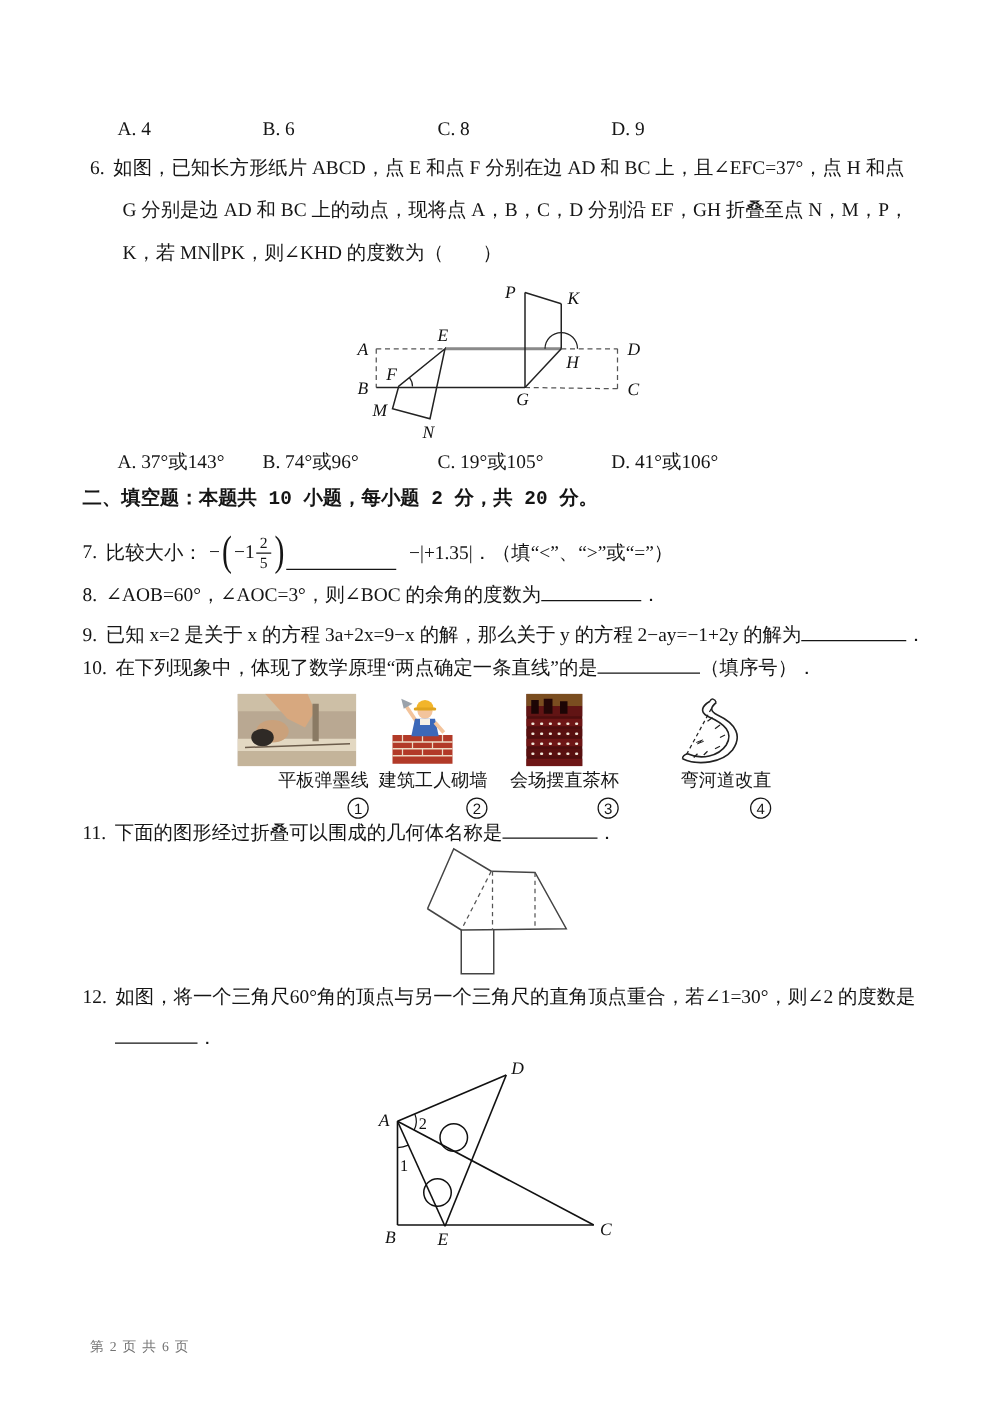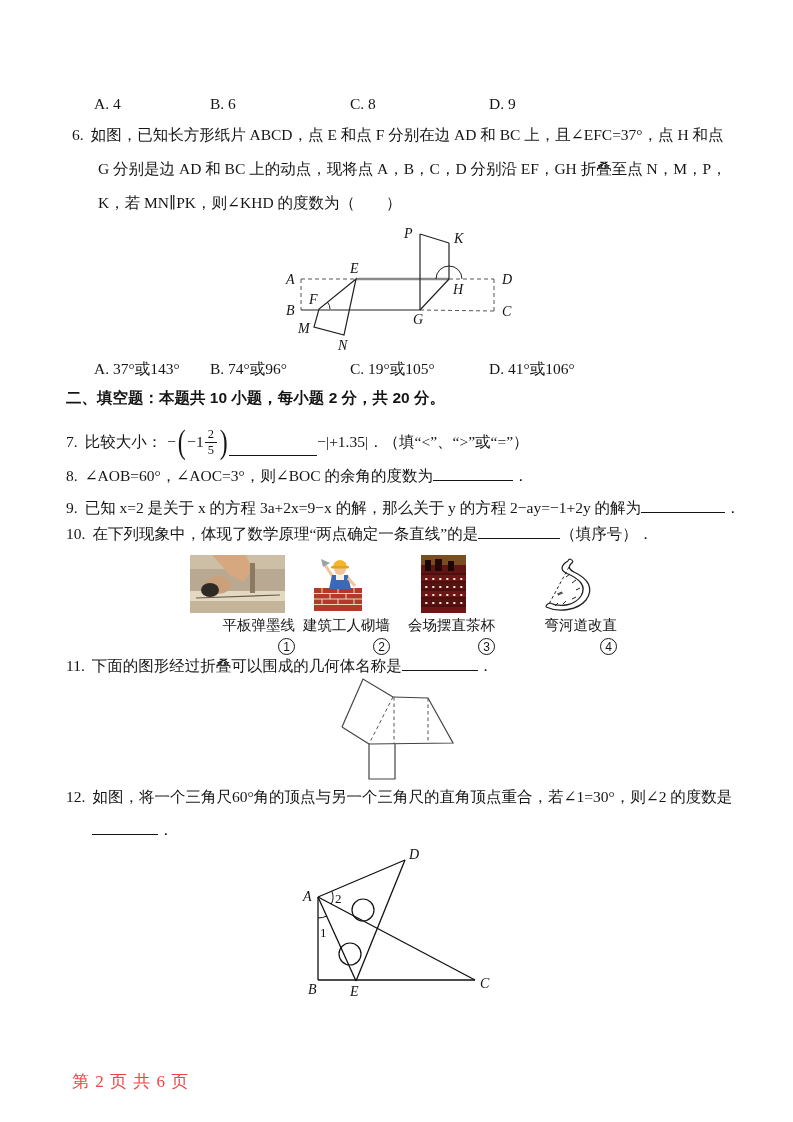--- a/index.html
+++ b/index.html
@@ -6,34 +6,34 @@
   html,body{margin:0;padding:0}
   body{width:793px;height:1122px;background:#ffffff;position:relative;
        font-family:"Liberation Serif","DejaVu Serif",serif;color:#151515;font-size:15.5px}
   .abs{position:absolute}
   .opt{position:absolute;white-space:nowrap}
   .qblock{position:absolute;left:72px;width:664px;line-height:34px}
   .qtext{padding-left:26px;text-indent:-26px}
   .qnum{margin-right:7px}
   .inline-q{position:absolute;left:66px;white-space:nowrap}
   .blank{display:inline-block;border-bottom:1px solid #151515;height:14px;vertical-align:baseline}
-  .sec{font-family:Liberation Sans, sans-serif;font-weight:700;font-size:15.5px}
+  .sec{font-family:Liberation Mono, monospace;font-weight:700;font-size:15.5px}
   .frac{display:inline-flex;flex-direction:column;align-items:center;font-size:12.5px;line-height:1.15;margin:0 1px}
   .frac .num{border-bottom:1px solid #151515;padding:0 3px}
   .paren{font-size:34px;font-weight:300;line-height:0;display:inline-block;transform:scaleX(.7)}
   .imgblock{position:absolute;text-align:right}
   .imgholder{display:flex;align-items:flex-end;justify-content:center;height:60px}
   .caption{font-size:14.5px;line-height:18px;margin-top:3px}
   .circ{display:inline-flex;width:17px;height:17px;border:1px solid #151515;border-radius:50%;
         align-items:center;justify-content:center;font-size:12px;margin-top:4px;
         font-family:"Liberation Sans","DejaVu Sans",sans-serif}
   svg text{font-family:"Liberation Serif","DejaVu Serif",serif}
   .flbl{font-style:italic;font-size:14px;fill:#111}
   .fnum{font-size:13px;fill:#111}
-  .footer{position:absolute;left:72px;top:1070px;font-size:17px;color:#ef4444;letter-spacing:1px}
+  .footer{position:absolute;left:72px;top:1070px;font-size:11px;color:#737373;letter-spacing:1px}
 </style>
 </head>
 <body>
 
 <span class="opt" style="left:94px;top:95px">A. 4</span>
 <span class="opt" style="left:210px;top:95px">B. 6</span>
 <span class="opt" style="left:350px;top:95px">C. 8</span>
 <span class="opt" style="left:489px;top:95px">D. 9</span>
 
 <div class="qblock" style="top:118px">
@@ -89,21 +89,21 @@
   <span>比较大小：</span>
   <span style="margin-left:5px">−</span>
   <span class="paren">(</span>
   <span>−1</span>
   <span class="frac">
     <span class="num">2</span>
     <span class="den">5</span>
   </span>
   <span class="paren">)</span>
   <span class="blank" style="width:88px;align-self:flex-end;margin-bottom:8px"></span>
-  <span style="margin-left:0">−|+1.35|．（填“&lt;”、“&gt;”或“=”）</span>
+  <span style="margin-left:10px">−|+1.35|．（填“&lt;”、“&gt;”或“=”）</span>
 </div>
 
 <div class="inline-q" style="top:466px">
   <span class="qnum">8.</span><span>∠AOB=60°，∠AOC=3°，则∠BOC 的余角的度数为</span><span class="blank" style="width:80px"></span><span>．</span>
 </div>
 
 <div class="inline-q" style="top:498px">
   <span class="qnum">9.</span><span>已知 x=2 是关于 x 的方程 3a+2x=9−x 的解，那么关于 y 的方程 2−ay=−1+2y 的解为</span><span class="blank" style="width:84px"></span><span>．</span>
 </div>
 

